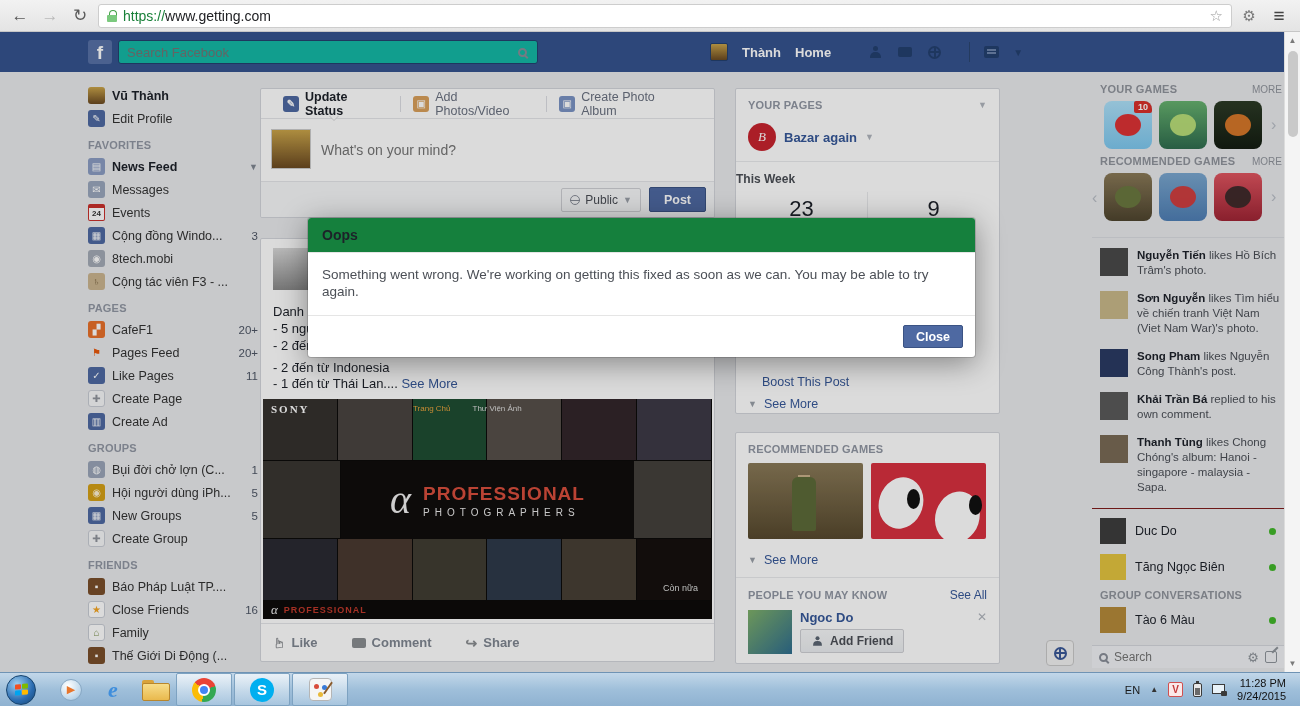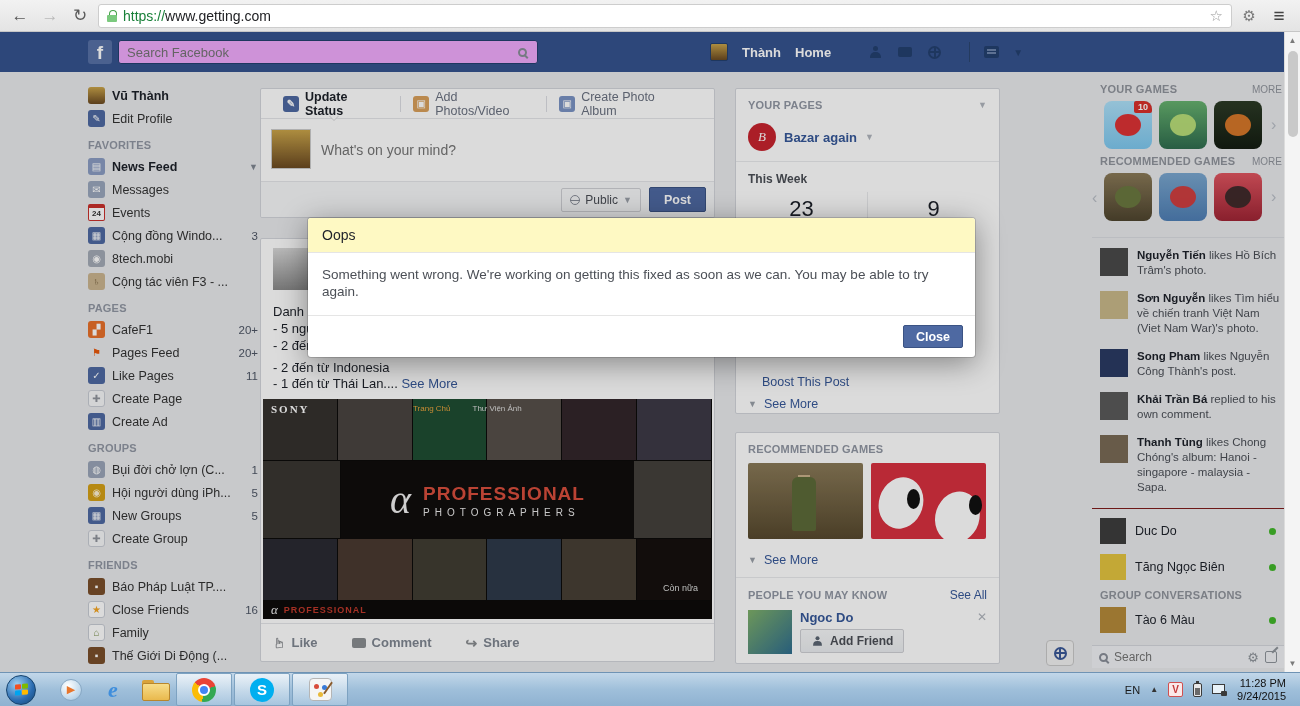--- a/index.html
+++ b/index.html
@@ -28,21 +28,21 @@
 
   
   .page { position:absolute; top:32px; left:0; width:1300px; height:640px; background:#e9eaed; overflow:hidden; }
   .dim-overlay { position:absolute; top:0; left:0; width:1284px; height:640px;
     background:rgba(0,0,0,0.14); z-index:30; }
 
   
   .fb-header { position:absolute; top:0; left:0; width:1284px; height:40px; background:#35538f; z-index:2; }
   .fb-logo { position:absolute; left:88px; top:8px; width:24px; height:24px; background:#5872a7;
     border-radius:3px; color:#fff; font-weight:bold; font-size:19px; text-align:center; line-height:26px; }
-  .fb-search { position:absolute; left:118px; top:8px; width:420px; height:24px; background:#f0abfc;
+  .fb-search { position:absolute; left:118px; top:8px; width:420px; height:24px; background:#14b8a6;
     border:1px solid #24406f; border-radius:3px; display:flex; align-items:center; }
   .fb-search input { flex:1; border:none; outline:none; font-size:13px; padding:0 8px;
     font-family:"Liberation Sans",sans-serif; color:#333; background:transparent; }
   .mag { width:9px; height:9px; border:2px solid #8a8f99; border-radius:50%; position:relative; margin-right:10px; flex:0 0 auto;}
   .mag::after { content:""; position:absolute; width:2px; height:5px; background:#8a8f99;
     bottom:-4px; right:-2px; transform:rotate(-45deg); }
   .fbh-right { position:absolute; left:710px; top:0; height:40px; display:flex; align-items:center; gap:14px; }
   .fbh-avatar { width:18px; height:18px; border-radius:2px; background:linear-gradient(#caa44a,#6b4a22); border:1px solid #24406f;}
   .fbh-name, .fbh-home { color:#fff; font-size:13px; font-weight:bold; }
   .fbh-icons { display:flex; gap:16px; margin-left:24px; align-items:center; }
@@ -137,21 +137,21 @@
 
   
   .rcard1 { left:735px; top:56px; width:265px; height:326px; }
   .rc-head { display:flex; align-items:center; padding:10px 12px 4px; }
   .rc-title { font-size:11px; font-weight:bold; color:#9197a3; letter-spacing:.2px; flex:1; }
   .rc-caret { color:#b0b5bd; font-size:9px; }
   .bazar-row { display:flex; align-items:center; gap:8px; padding:8px 12px 10px; border-bottom:1px solid #e9eaed; }
   .bazar-logo { width:28px; height:28px; border-radius:50%; background:#c8242e; color:#fff;
     font-family:"Liberation Serif",serif; font-style:italic; font-size:13px; display:flex; align-items:center; justify-content:center; }
   .bazar-name { font-size:13px; font-weight:bold; color:#365899; }
-  .this-week { font-size:12px; font-weight:bold; color:#4b4f56; padding:10px 12px 6px; }
+  .this-week { font-size:12px; font-weight:bold; color:#4b4f56; padding:10px 0 6px; }
   .stats { display:flex; }
   .stat { flex:1; text-align:center; padding:4px 0 10px; }
   .stat + .stat { border-left:1px solid #e9eaed; }
   .stat-value { font-size:22px; color:#1d2129; }
   .stat-label { font-size:11px; color:#90949c; margin-top:2px; }
   .boost { position:absolute; left:26px; top:286px; font-size:12.5px; color:#365899; }
   .see-more-row { position:absolute; left:12px; top:308px; font-size:12.5px; color:#365899;
     display:flex; gap:7px; align-items:center; }
   .caret-sm { color:#9aa0a8; font-size:9px; }
 
@@ -212,22 +212,22 @@
     background:#8f949b; transform:rotate(-45deg); }
 
   .globe-btn { position:absolute; left:1046px; top:608px; width:28px; height:26px; background:#f2f2f2;
     border:1px solid #c9c9c9; border-radius:4px; display:flex; align-items:center; justify-content:center; z-index:2; }
   .globe-btn .gico { border-color:#3b5998; }
   .globe-btn .gico::before, .globe-btn .gico::after { background:#3b5998; }
 
   
   .modal { position:absolute; left:308px; top:186px; width:667px; background:#fff; border-radius:3px;
     box-shadow:0 0 0 1px rgba(0,0,0,.15), 0 6px 30px rgba(0,0,0,.4); z-index:40; }
-  .modal-h { height:35px; background:#fef9c3; border-bottom:1px solid #e5e5e5; border-radius:3px 3px 0 0;
-    display:flex; align-items:center; padding:16px 14px; font-size:14px; font-weight:normal; color:#1d2129; }
+  .modal-h { height:35px; background:#15803d; border-bottom:1px solid #e5e5e5; border-radius:3px 3px 0 0;
+    display:flex; align-items:center; padding:16px 14px; font-size:14px; font-weight:bold; color:#1d2129; }
   .modal-b { padding:13px 14px 15px; font-size:13.5px; color:#4b4f56; line-height:17px; }
   .modal-f { border-top:1px solid #e5e5e5; padding:9px 12px; display:flex; justify-content:flex-end; }
   .close-btn { background:#4e69a2; border:1px solid #3b5384; color:#fff; font-weight:bold;
     font-size:12.5px; border-radius:2px; height:23px; padding:0 12px; }
 
   
   .scrollbar { position:absolute; right:0; top:0; width:16px; height:640px; background:#f4f4f4;
     border-left:1px solid #dcdcdc; z-index:35; display:flex; flex-direction:column; align-items:center; }
   .sb-arrow { color:#7a7a7a; font-size:8px; padding:4px 0; }
   .sb-thumb { width:10px; height:86px; background:#c9c9c9; border-radius:5px; margin-top:2px; }

